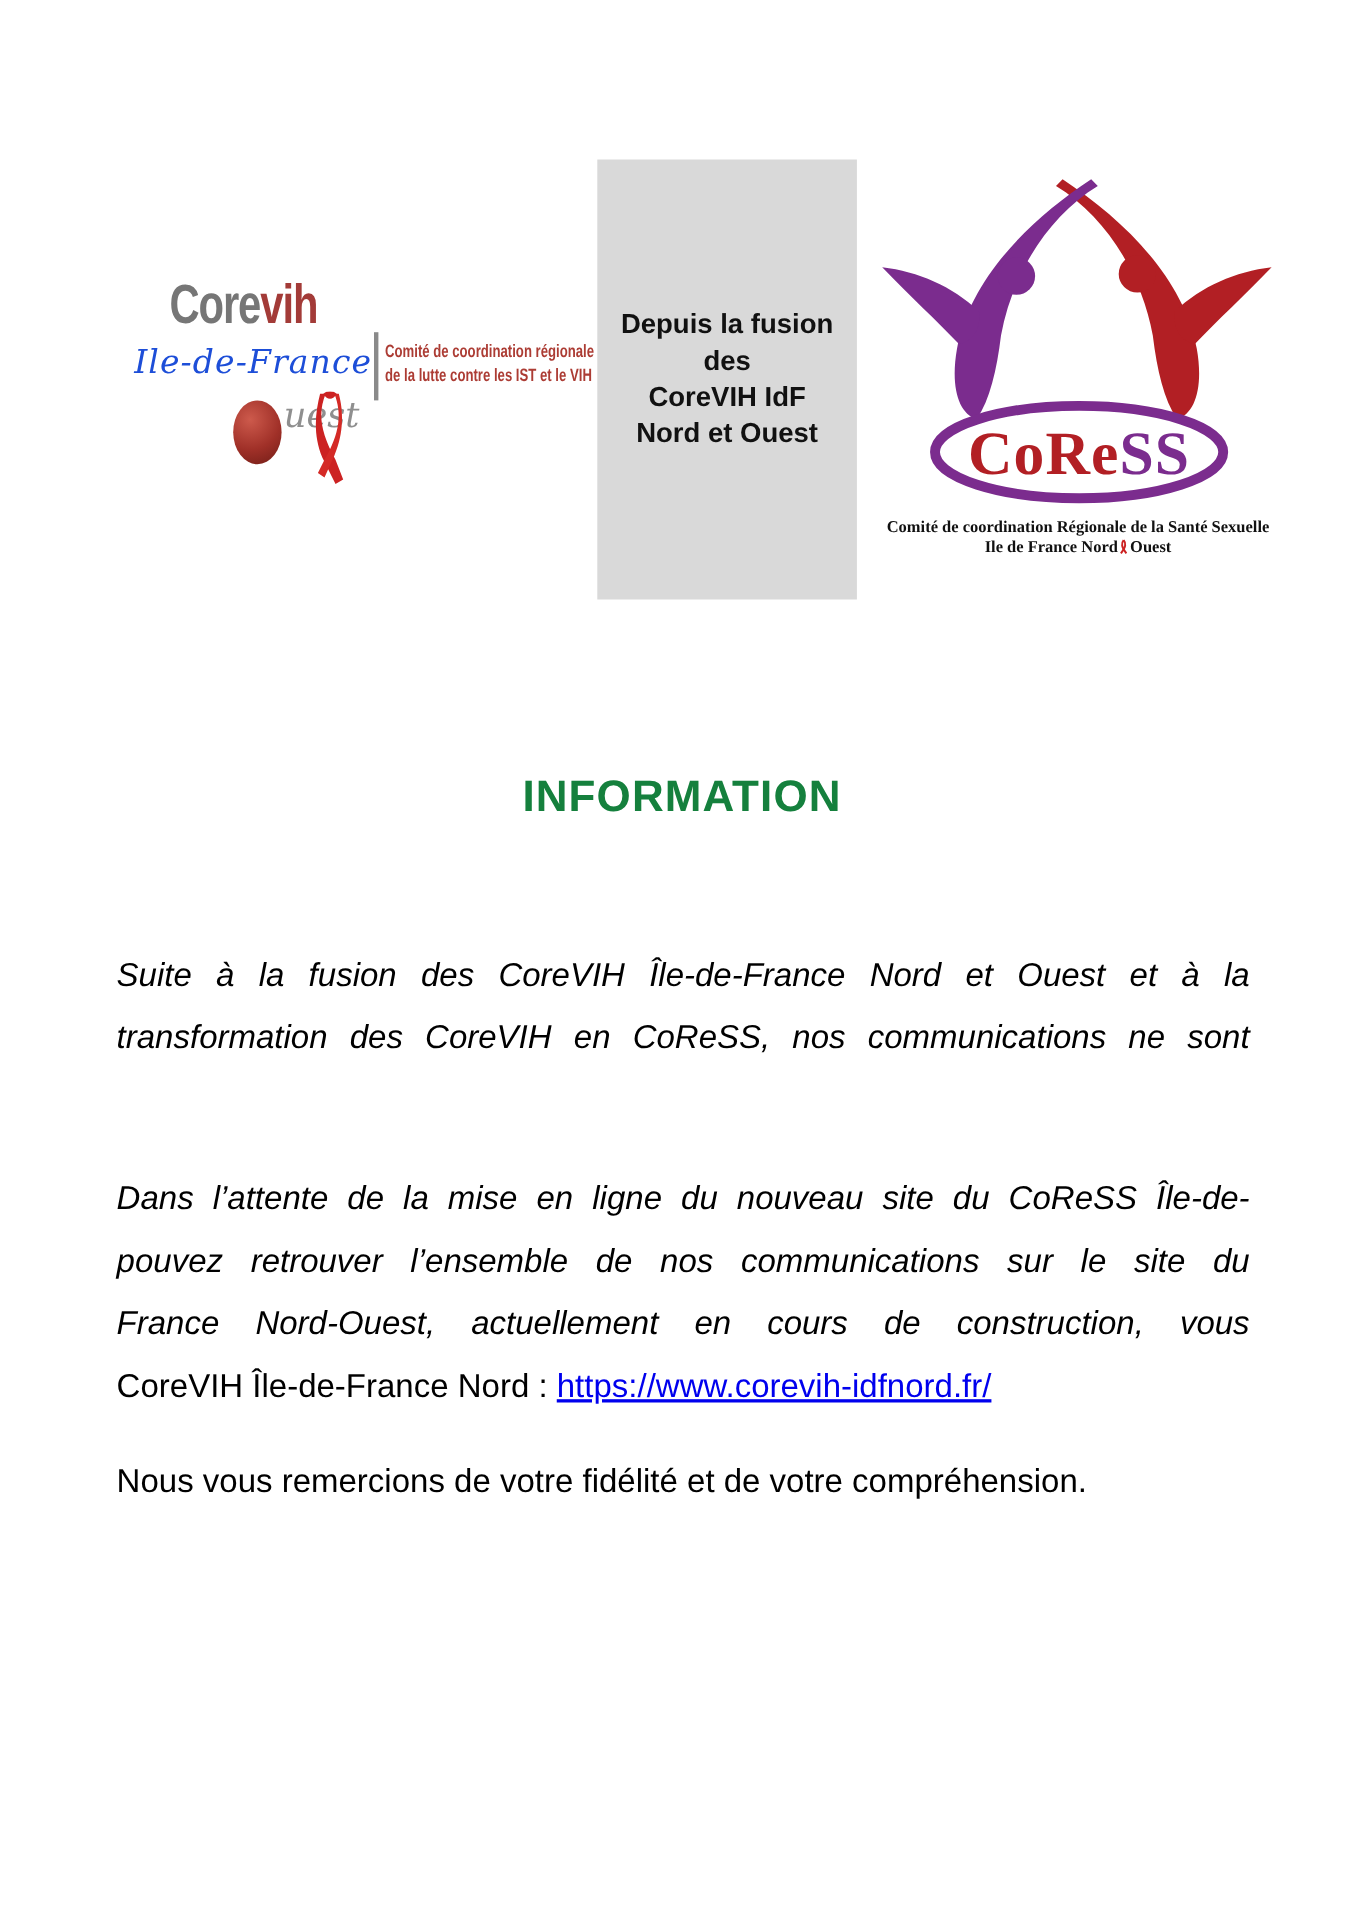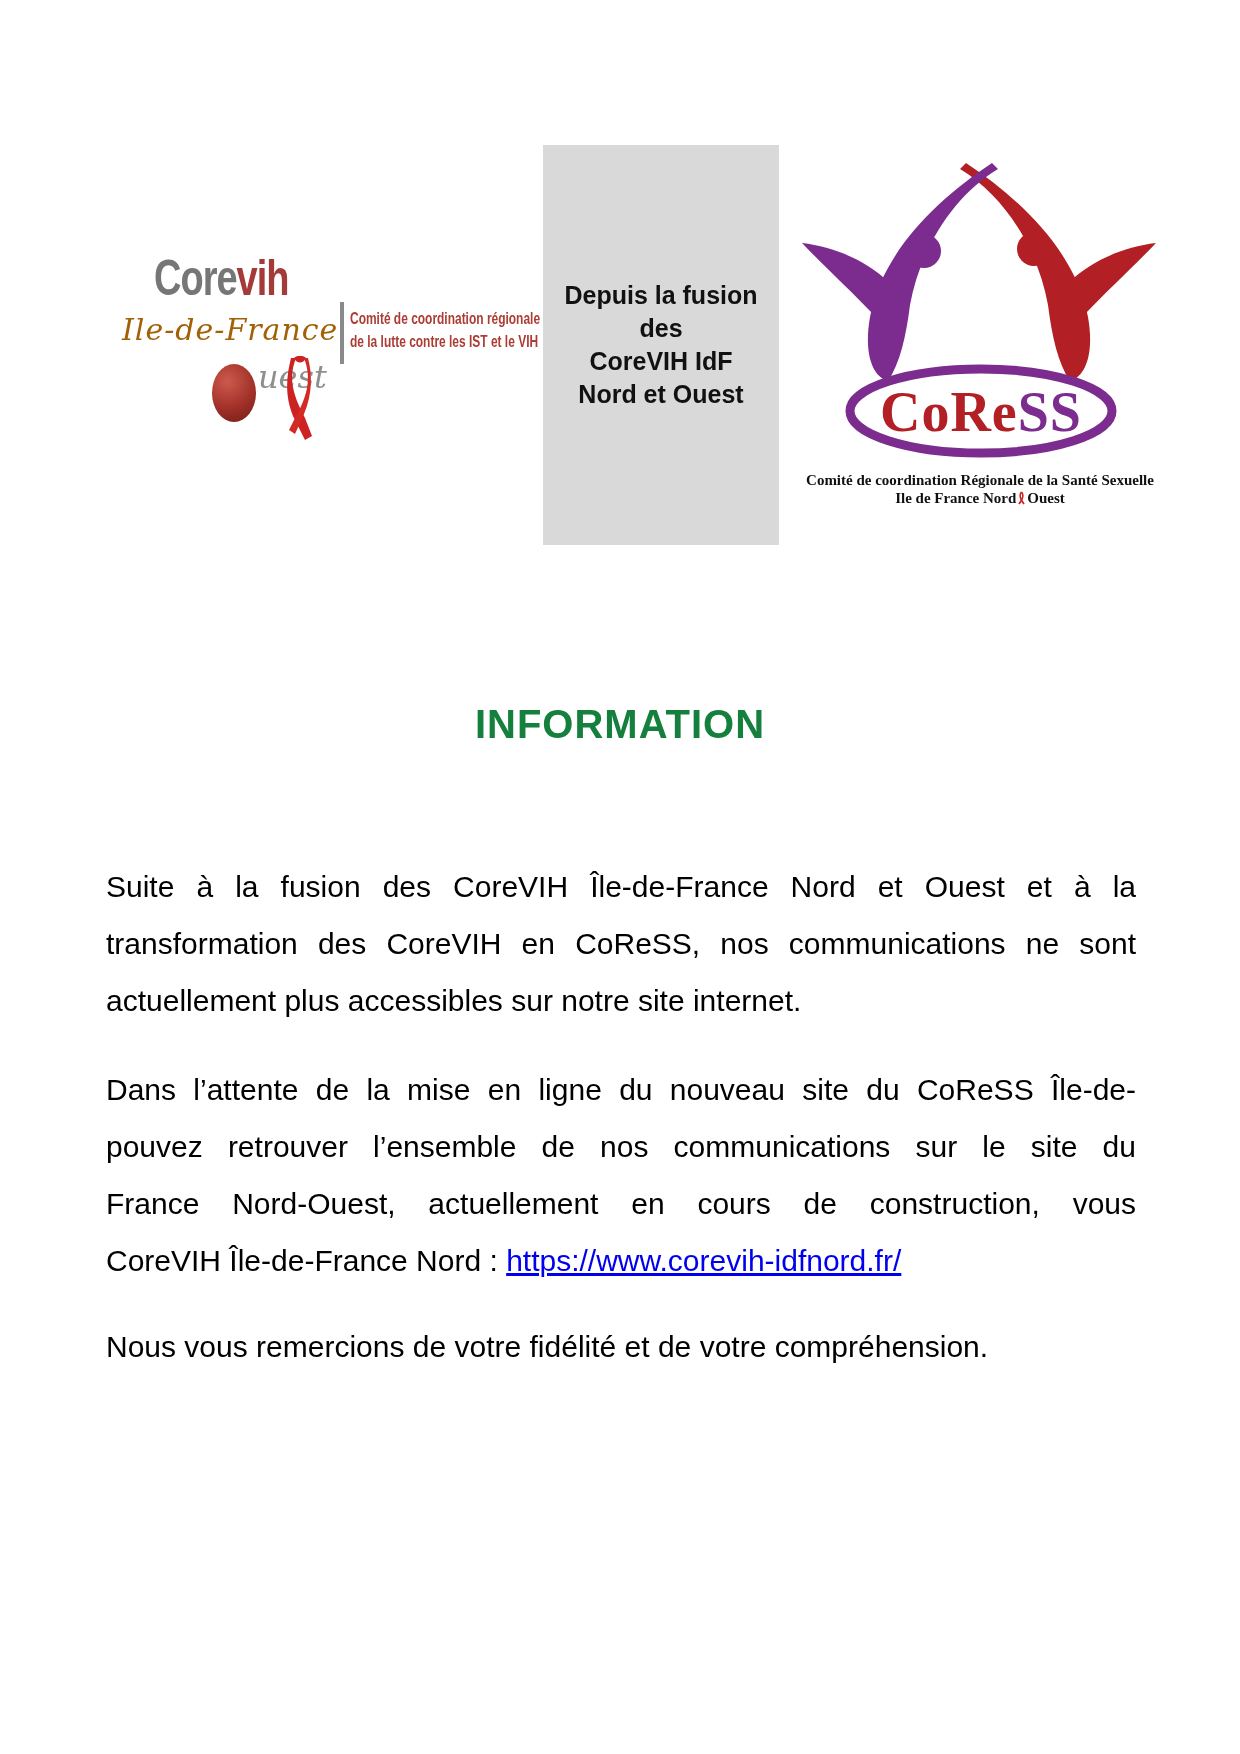--- a/index.html
+++ b/index.html
@@ -6,21 +6,21 @@
   .page{position:relative;width:1240px;height:1754px;background:#ffffff;overflow:hidden;
         font-family:"Liberation Sans",sans-serif;color:#000;padding-left:24px;}
 
   
   .corevih-logo{position:absolute;left:118px;top:228px;width:370px;height:225px;}
   .cv-brand{position:absolute;left:36px;top:22px;font-weight:bold;font-size:38px;
             letter-spacing:-1px;transform:scaleY(1.32);transform-origin:0 0;white-space:nowrap;}
   .cv-brand .core{color:#767676;}
   .cv-brand .vih{color:#A33B38;}
   .cv-script{position:absolute;left:4px;top:84px;font-family:"DejaVu Serif",serif;
-             font-style:italic;font-size:30px;color:#a16207;letter-spacing:1px;white-space:nowrap;}
+             font-style:italic;font-size:30px;color:#1d4ed8;letter-spacing:1px;white-space:nowrap;}
   .cv-oval{position:absolute;left:94px;top:136px;width:44px;height:58px;border-radius:50%;
            background:radial-gradient(circle at 35% 30%, #cd5a4c, #a03028 55%, #701c16);}
   .cv-uest{position:absolute;left:140px;top:130px;font-family:"DejaVu Serif",serif;
            font-style:italic;font-size:32px;color:#8f8f8f;white-space:nowrap;}
   .cv-ribbon{position:absolute;left:167px;top:128px;}
   .cv-vbar{position:absolute;left:222px;top:74px;width:4px;height:62px;background:#8a8a8a;}
   .cv-tagline{position:absolute;left:232px;top:80px;font-weight:bold;font-size:13px;
               color:#AC3C34;line-height:18px;white-space:nowrap;
               transform:scale(0.92,1.25);transform-origin:0 0;}
 
@@ -38,21 +38,21 @@
                font-family:"Liberation Serif",serif;font-weight:bold;font-size:15px;color:#111;}
   .coress-cap2 svg{vertical-align:-2px;margin:0 1px;}
 
   
   .info-heading{position:absolute;left:0;top:702px;width:1240px;text-align:center;
                 font-weight:bold;font-size:40px;letter-spacing:1px;color:#15803d;}
 
   
   .para{position:absolute;left:106px;width:1030px;font-size:30px;line-height:57px;color:#000;}
   .para .ln{display:block;}
-  .para .ln.j{text-align:justify;text-align-last:justify;}
+  .para .ln.j{text-align:justify;text-align-last:justify;font-style:italic;}
   .p1{top:858px;}
   .p2{top:1061px;}
   .p3{top:1318px;}
   a.doc-link{color:#0000EE;text-decoration:underline;cursor:pointer;}
 </style>
 </head>
 <body>
 
 <div class="page">
 
@@ -99,21 +99,20 @@
           <path d="M4.5 1 C2 4, 2.5 7, 7 13" fill="none" stroke="#CC2222" stroke-width="1.8"></path>
           <path d="M4.5 1 C7 4, 6.5 7, 2 13" fill="none" stroke="#CC2222" stroke-width="1.8"></path>
         </svg><span>Ouest</span></div>
   </div>
 
   <div class="info-heading">INFORMATION</div>
 
   <div class="para p1">
     <div class="ln j">Suite à la fusion des CoreVIH Île-de-France Nord et Ouest et à la</div>
     <div class="ln j">transformation des CoreVIH en CoReSS, nos communications ne sont</div>
-    <div class="ln">actuellement plus accessibles sur notre site internet.</div>
   </div>
 
   <div class="para p2">
     <div class="ln j">Dans l’attente de la mise en ligne du nouveau site du CoReSS Île-de-</div>
     <div class="ln j">pouvez retrouver l’ensemble de nos communications sur le site du</div>
     <div class="ln j">France Nord-Ouest, actuellement en cours de construction, vous</div>
     <div class="ln"><span>CoreVIH Île-de-France Nord : </span><a class="doc-link" href="#">https://www.corevih-idfnord.fr/</a></div>
   </div>
 
   <div class="para p3">

